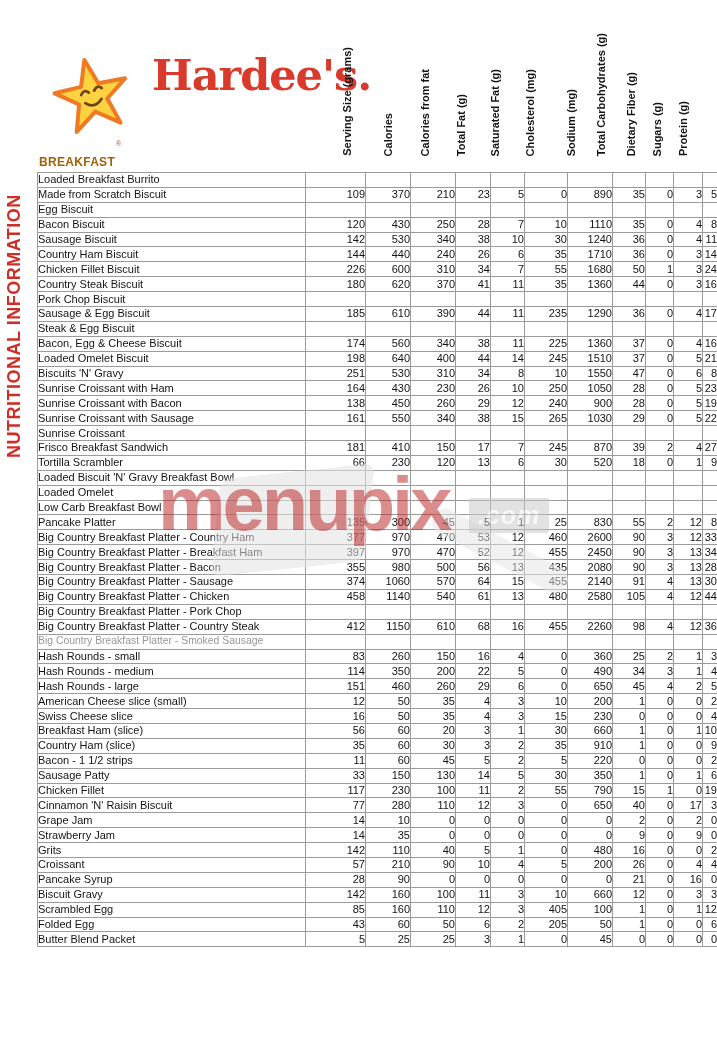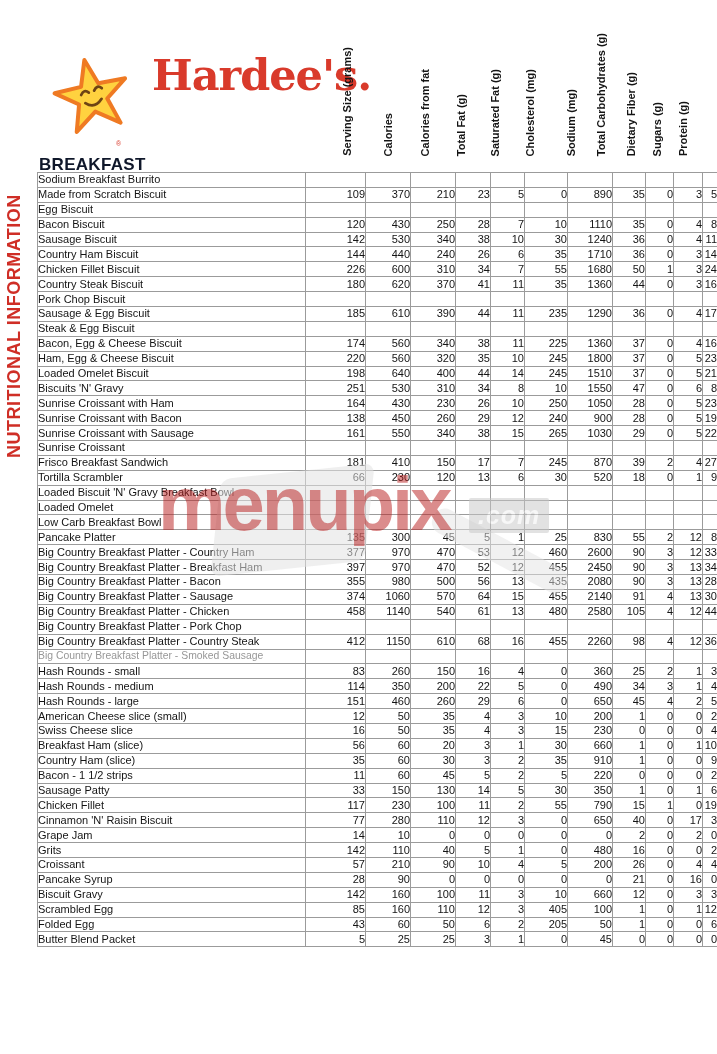--- a/index.html
+++ b/index.html
@@ -20,22 +20,22 @@
   .colh-0{left:341px}.colh-1{left:382px}.colh-2{left:419px}.colh-3{left:455px}
   .colh-4{left:489px}.colh-5{left:524px}.colh-6{left:565px}.colh-7{left:595px}
   .colh-8{left:625px}.colh-9{left:651px}.colh-10{left:677px}
 
   
   .side-label{position:absolute;left:4px;top:158px;width:28px;height:300px;}
   .side-label span{display:block;height:100%;writing-mode:vertical-rl;transform:rotate(180deg);
         font-weight:bold;font-size:18px;letter-spacing:.5px;color:#cf2e26;white-space:nowrap;}
 
   
-  .section-label{position:absolute;left:39px;top:155px;font-weight:bold;font-size:17px;
-        color:#0f172a;letter-spacing:.3px;}
+  .section-label{position:absolute;left:39px;top:155px;font-weight:bold;font-size:12px;
+        color:#a16207;letter-spacing:.3px;}
 
   
   table.nutrition{position:absolute;left:37px;top:172px;width:680px;
         border-collapse:collapse;table-layout:fixed;}
   table.nutrition td{border:1px solid #9b9b9b;height:13.9px;font-size:11px;color:#141414;
         padding:0;line-height:1;white-space:nowrap;overflow:hidden;}
   td.name{padding-left:5px;text-align:left;}
   td.num{text-align:right;padding-right:4px;}
   tr.muted td{color:#979797;font-size:10.4px;}
 
@@ -98,21 +98,21 @@
         <col style="width:34px">
         <col style="width:43px">
         <col style="width:45px">
       <col style="width:33px">
         <col style="width:28px">
         <col style="width:29px">
         <col style="width:15px">
     </colgroup>
     <tbody>
         <tr>
-          <td class="name">Sodium Breakfast Burrito</td>
+          <td class="name">Loaded Breakfast Burrito</td>
           <td class="num"></td>
           <td class="num"></td>
           <td class="num"></td>
           <td class="num"></td>
           <td class="num"></td>
           <td class="num"></td>
           <td class="num"></td>
           <td class="num"></td>
           <td class="num"></td>
           <td class="num"></td>
@@ -266,34 +266,20 @@
           <td class="num">38</td>
           <td class="num">11</td>
           <td class="num">225</td>
           <td class="num">1360</td>
           <td class="num">37</td>
           <td class="num">0</td>
           <td class="num">4</td>
           <td class="num">16</td>
         </tr>
         <tr>
-          <td class="name">Ham, Egg &amp; Cheese Biscuit</td>
-          <td class="num">220</td>
-          <td class="num">560</td>
-          <td class="num">320</td>
-          <td class="num">35</td>
-          <td class="num">10</td>
-          <td class="num">245</td>
-          <td class="num">1800</td>
-          <td class="num">37</td>
-          <td class="num">0</td>
-          <td class="num">5</td>
-          <td class="num">23</td>
-        </tr>
-        <tr>
           <td class="name">Loaded Omelet Biscuit</td>
           <td class="num">198</td>
           <td class="num">640</td>
           <td class="num">400</td>
           <td class="num">44</td>
           <td class="num">14</td>
           <td class="num">245</td>
           <td class="num">1510</td>
           <td class="num">37</td>
           <td class="num">0</td>
@@ -728,20 +714,34 @@
           <td class="num">0</td>
           <td class="num">0</td>
           <td class="num">0</td>
           <td class="num">0</td>
           <td class="num">2</td>
           <td class="num">0</td>
           <td class="num">2</td>
           <td class="num">0</td>
         </tr>
         <tr>
+          <td class="name">Strawberry Jam</td>
+          <td class="num">14</td>
+          <td class="num">35</td>
+          <td class="num">0</td>
+          <td class="num">0</td>
+          <td class="num">0</td>
+          <td class="num">0</td>
+          <td class="num">0</td>
+          <td class="num">9</td>
+          <td class="num">0</td>
+          <td class="num">9</td>
+          <td class="num">0</td>
+        </tr>
+        <tr>
           <td class="name">Grits</td>
           <td class="num">142</td>
           <td class="num">110</td>
           <td class="num">40</td>
           <td class="num">5</td>
           <td class="num">1</td>
           <td class="num">0</td>
           <td class="num">480</td>
           <td class="num">16</td>
           <td class="num">0</td>

